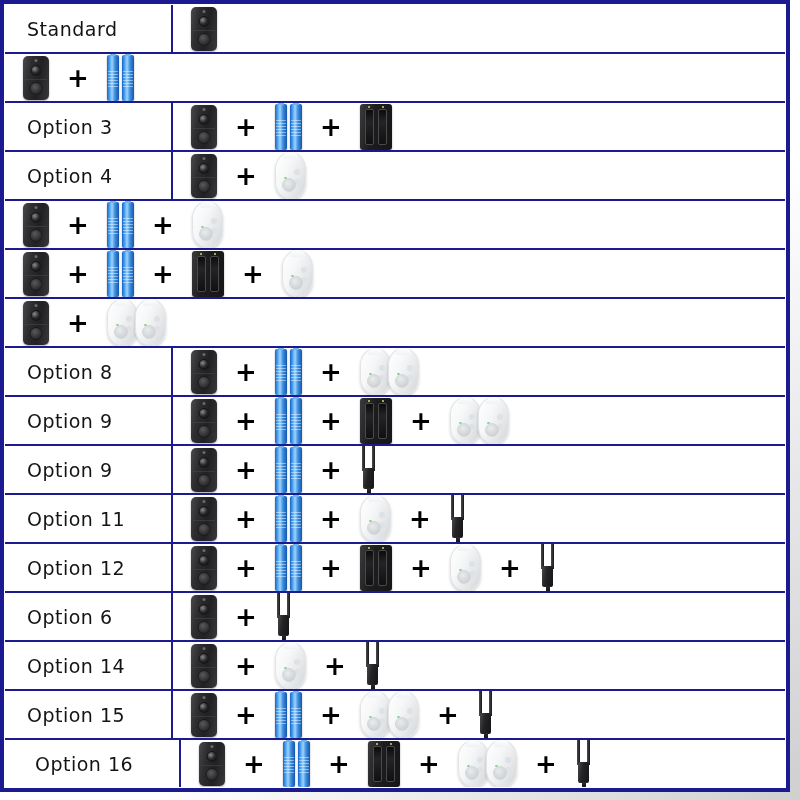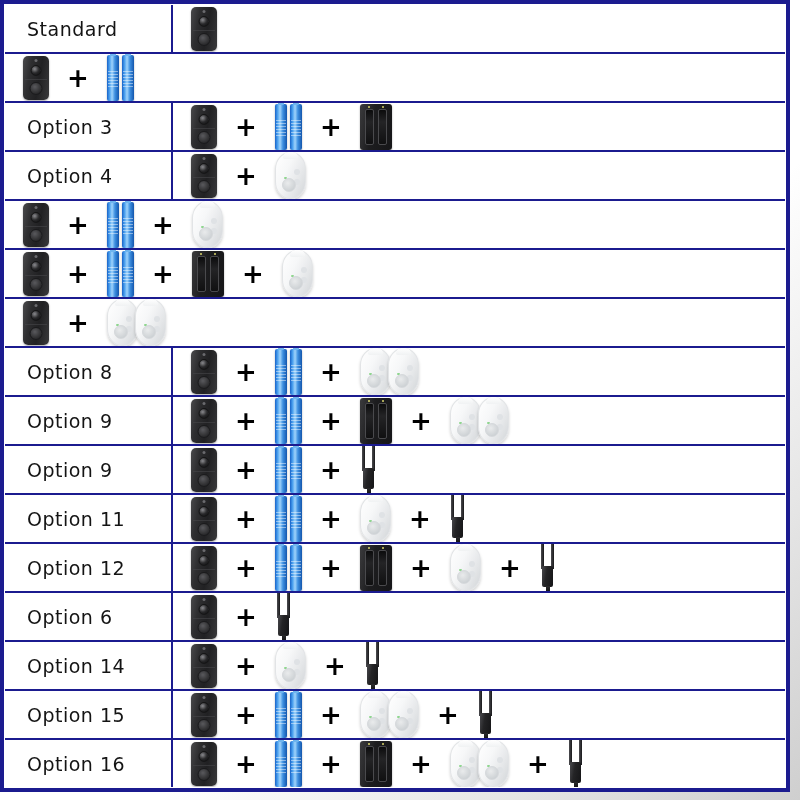--- a/index.html
+++ b/index.html
@@ -38,21 +38,21 @@
     background:#ffffff;
   }
   .row {
     flex: 1 1 0;
     display: flex;
     align-items: stretch;
     border-bottom: 2px solid #1b1b8f;
     min-height: 0;
     background:#ffffff;
   }
-  .row:last-child { border-bottom: none; }
+  .row:last-child { border-bottom: none; margin-left: 8px; }
   .label-cell {
     width: 168px;
     flex: 0 0 168px;
     border-right: 2px solid #1b1b8f;
     display: flex;
     align-items: center;
     padding-left: 22px;
     font-size: 19px;
     color: #141414;
     letter-spacing: 0.5px;

